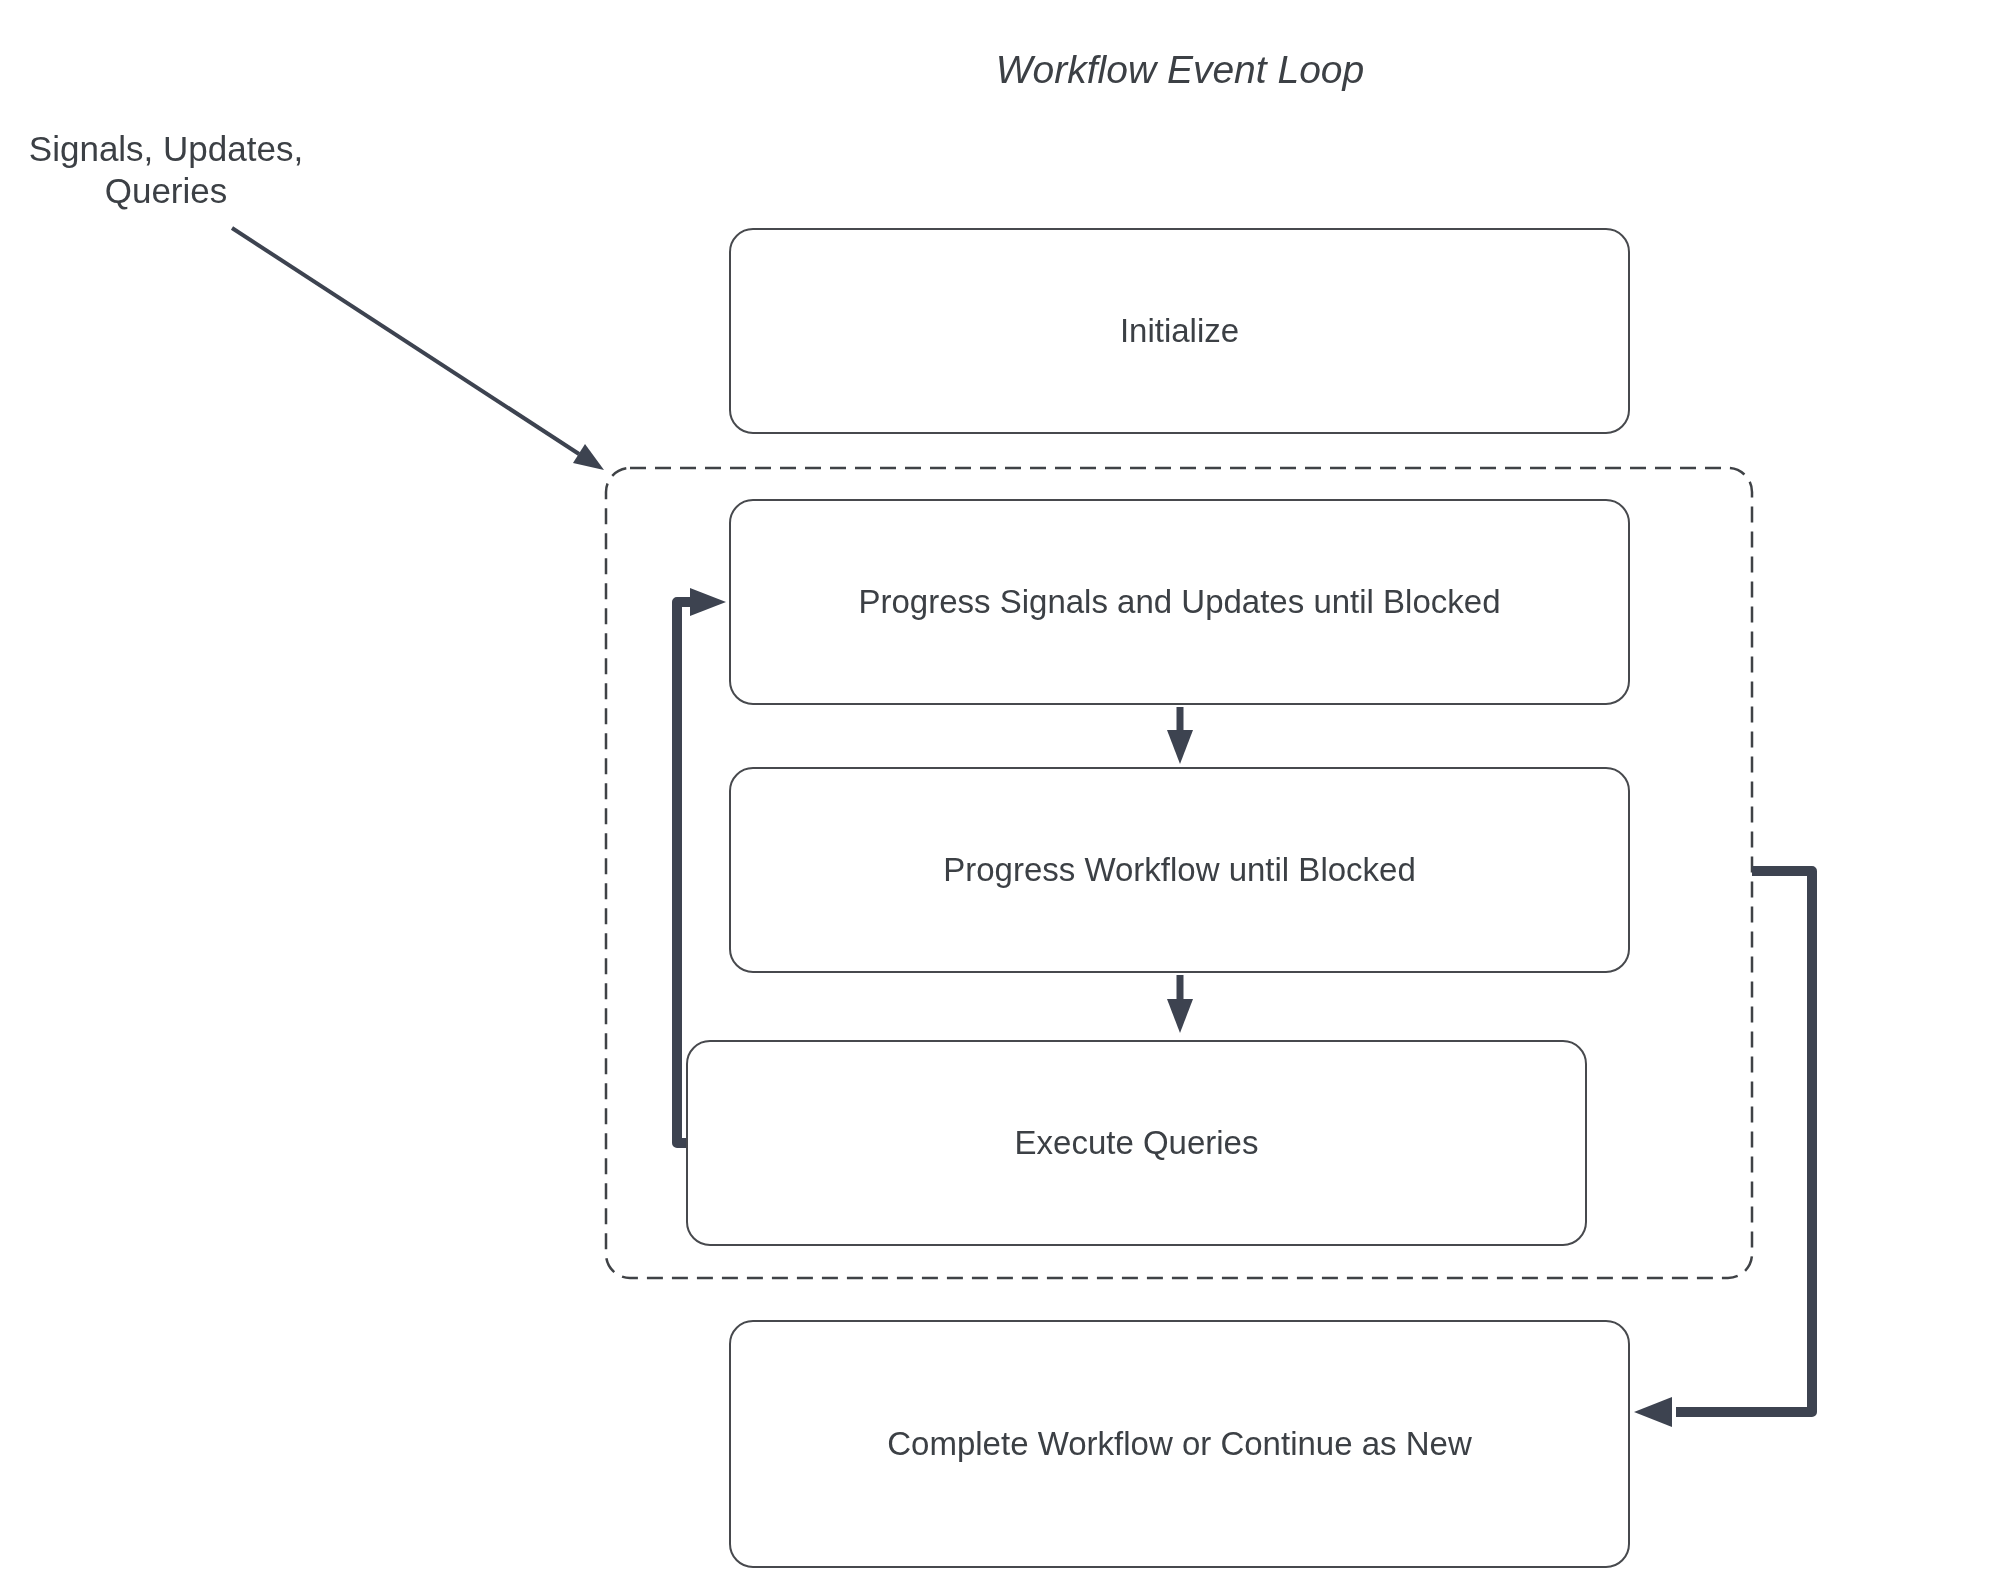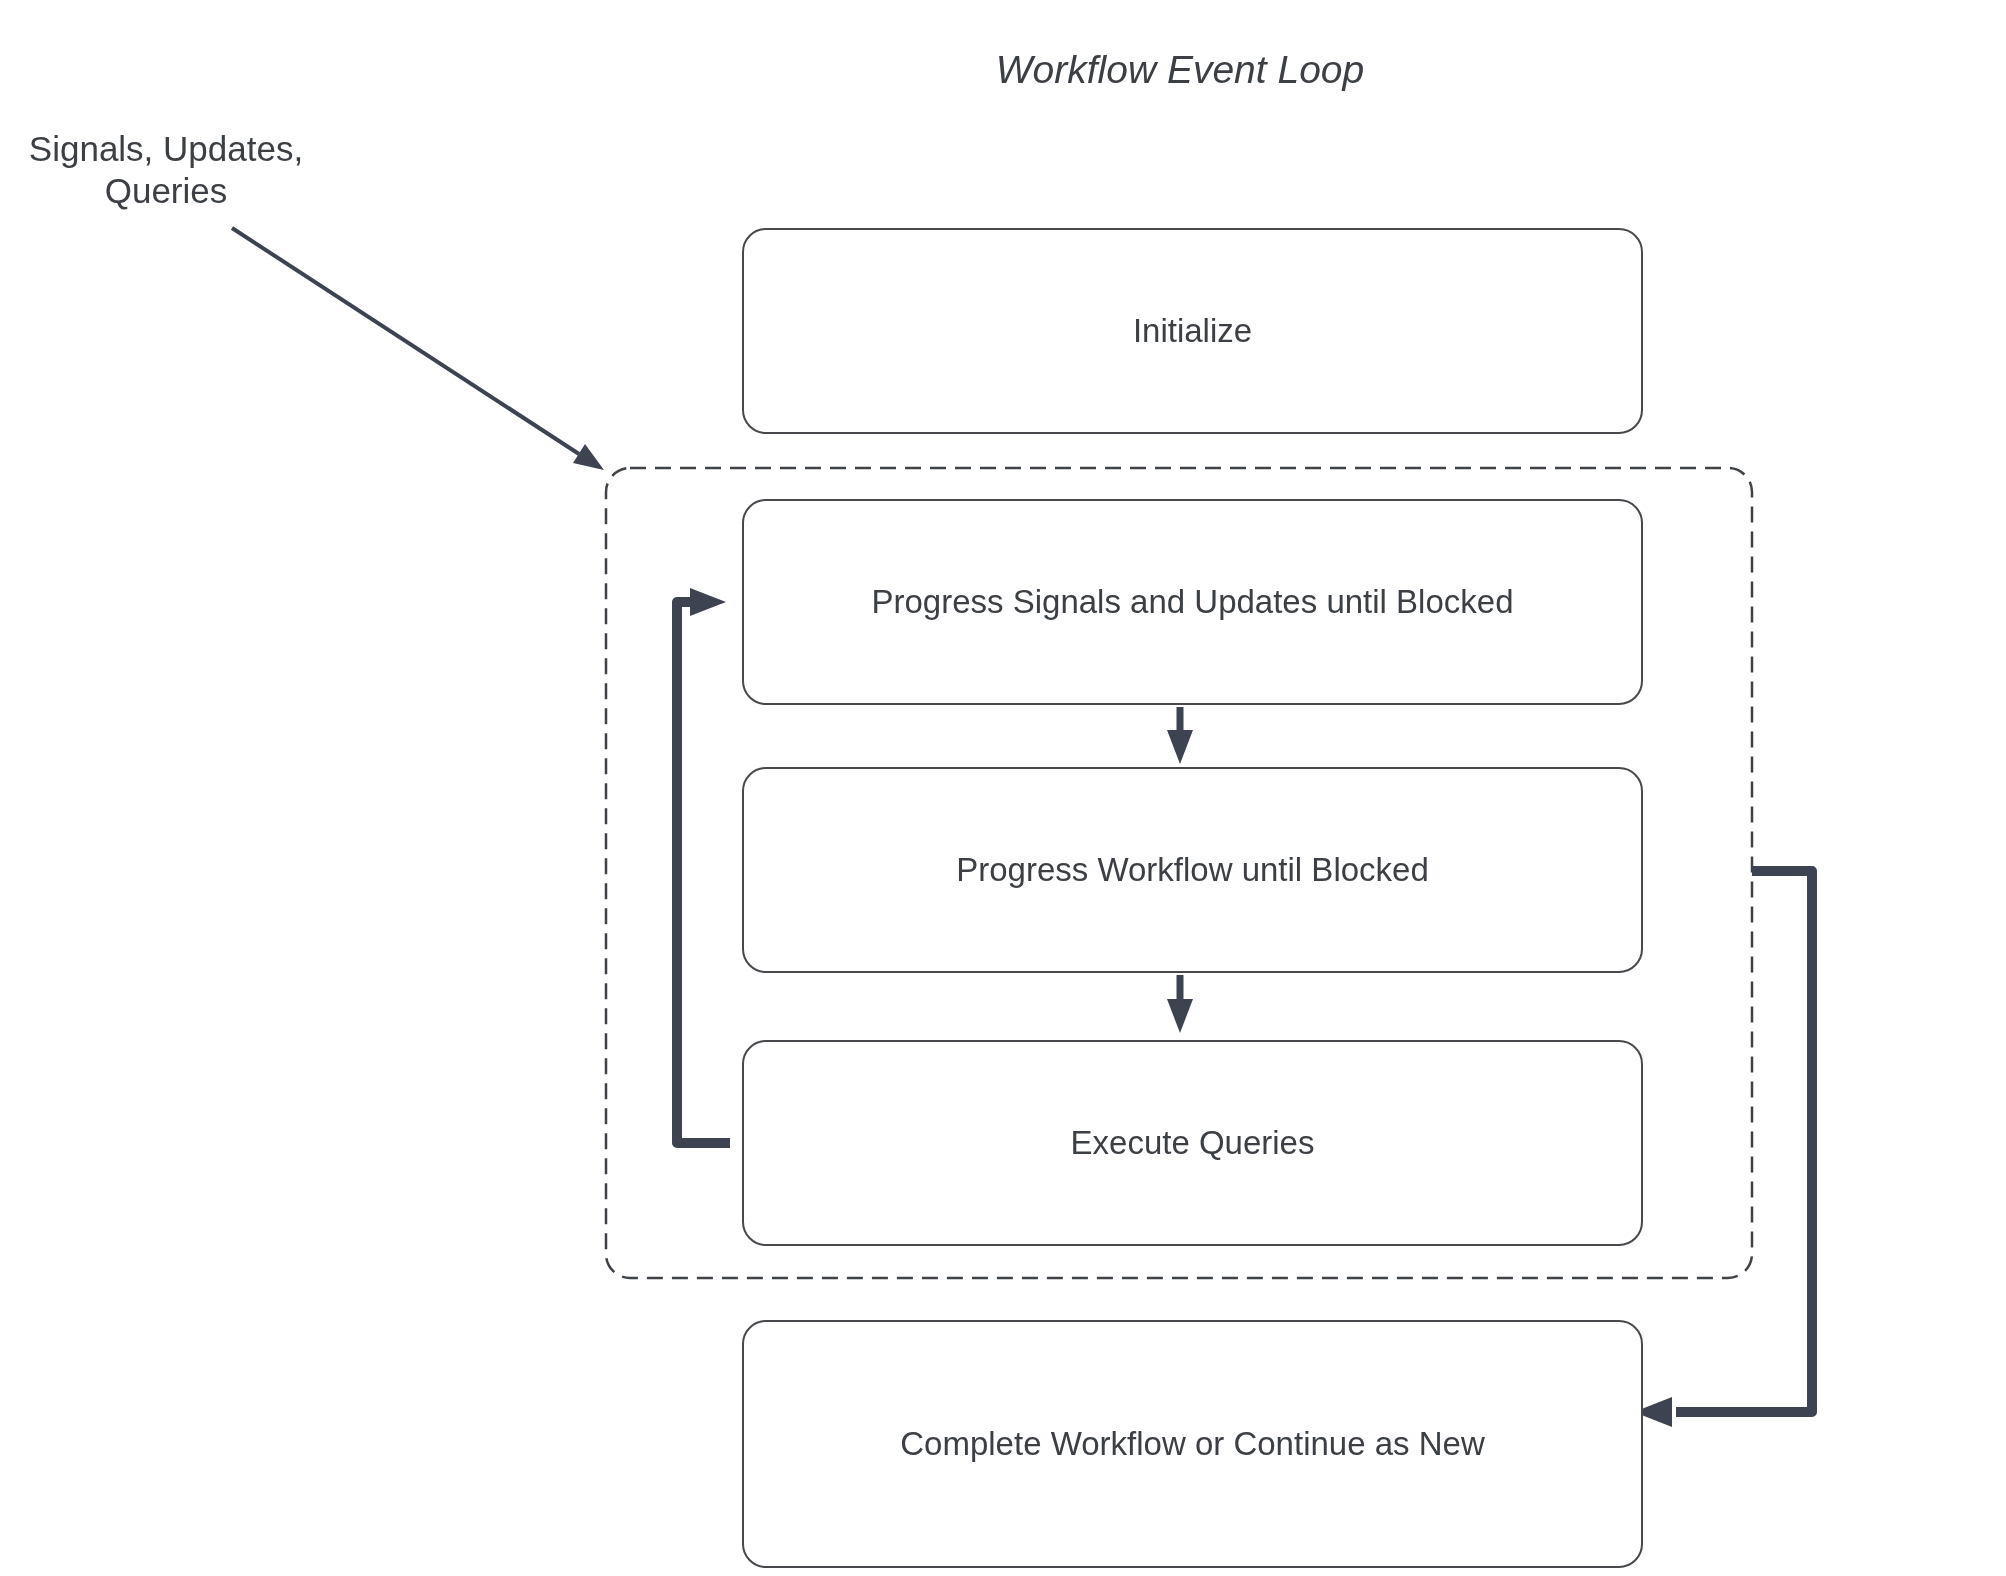--- a/index.html
+++ b/index.html
@@ -23,26 +23,25 @@
   .arrow-fill{fill:var(--arrow);stroke:none;}
   .node{
     position:absolute;
     box-sizing:border-box;
     background:#ffffff;
     border:2px solid var(--box-border);
     border-radius:24px;
     display:flex;align-items:center;justify-content:center;
     font-size:33px;color:var(--text);
     text-align:center;
-    margin-left:13px;
   }
   .node-initialize{left:729px;top:228px;width:901px;height:206px;}
   .node-progress-signals{left:729px;top:499px;width:901px;height:206px;}
   .node-progress-workflow{left:729px;top:767px;width:901px;height:206px;}
-  .node-execute-queries{left:729px;top:1040px;width:901px;height:206px;}
+  .node-execute-queries{left:686px;top:1040px;width:901px;height:206px;}
   .node-complete-workflow{left:729px;top:1320px;width:901px;height:248px;}
   .diagram-title{
     position:absolute;left:730px;top:48px;width:900px;
     text-align:center;
     font-size:39px;font-style:italic;color:var(--text);
   }
   .side-label{
     position:absolute;left:10px;top:128px;width:312px;
     text-align:center;
     font-size:35px;line-height:1.2;color:var(--text);

